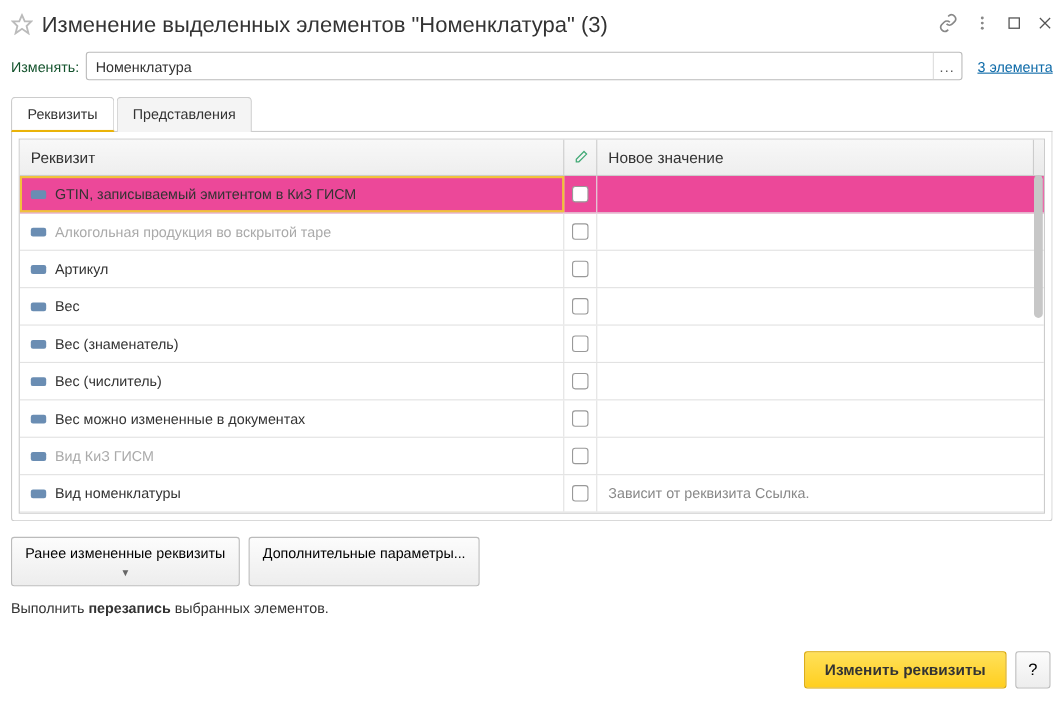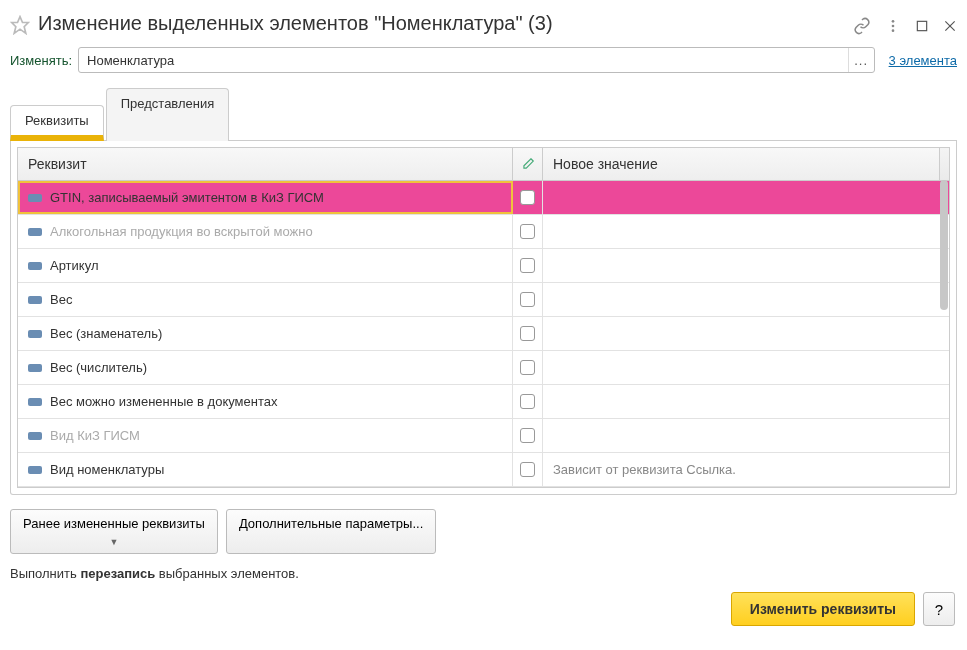--- a/index.html
+++ b/index.html
@@ -12,21 +12,21 @@
     background: #fff;
     width: 967px;
     height: 650px;
     overflow: hidden;
   }
   .window {
     padding: 8px 10px;
   }
   .titlebar {
     display: flex;
-    align-items: flex-end;
+    align-items: flex-start;
     gap: 8px;
     padding: 4px 0 12px 0;
   }
   .star-icon svg { display: block; }
   .title-text {
     font-size: 20px;
     color: #333;
     flex: 1;
   }
   .title-actions {
@@ -88,22 +88,21 @@
     background: #f4f4f4;
     border-radius: 4px 4px 0 0;
     margin-right: 2px;
     cursor: pointer;
     font-size: 13px;
     position: relative;
     top: 1px;
   }
   .tab.active {
     background: #fff;
-    border-bottom: 6px solid #eab308;
-    margin-top: 17px;
+    border-bottom: 2px solid #eab308;
   }
 
   .table-wrap {
     border: 1px solid #ccc;
     border-top: none;
     border-radius: 0 0 3px 3px;
     padding: 6px;
     background: #fff;
   }
   .tbl {
@@ -287,21 +286,21 @@
               <span class="req-label">GTIN, записываемый эмитентом в КиЗ ГИСМ</span>
             </div>
             <div class="td col-edit">
               <span class="checkbox"></span>
             </div>
             <div class="td col-val"></div>
           </div>
           <div class="tr disabled">
             <div class="td col-req">
               <span class="field-icon"></span>
-              <span class="req-label">Алкогольная продукция во вскрытой можно</span>
+              <span class="req-label">Алкогольная продукция во вскрытой таре</span>
             </div>
             <div class="td col-edit">
               <span class="checkbox"></span>
             </div>
             <div class="td col-val"></div>
           </div>
           <div class="tr">
             <div class="td col-req">
               <span class="field-icon"></span>
               <span class="req-label">Артикул</span>

